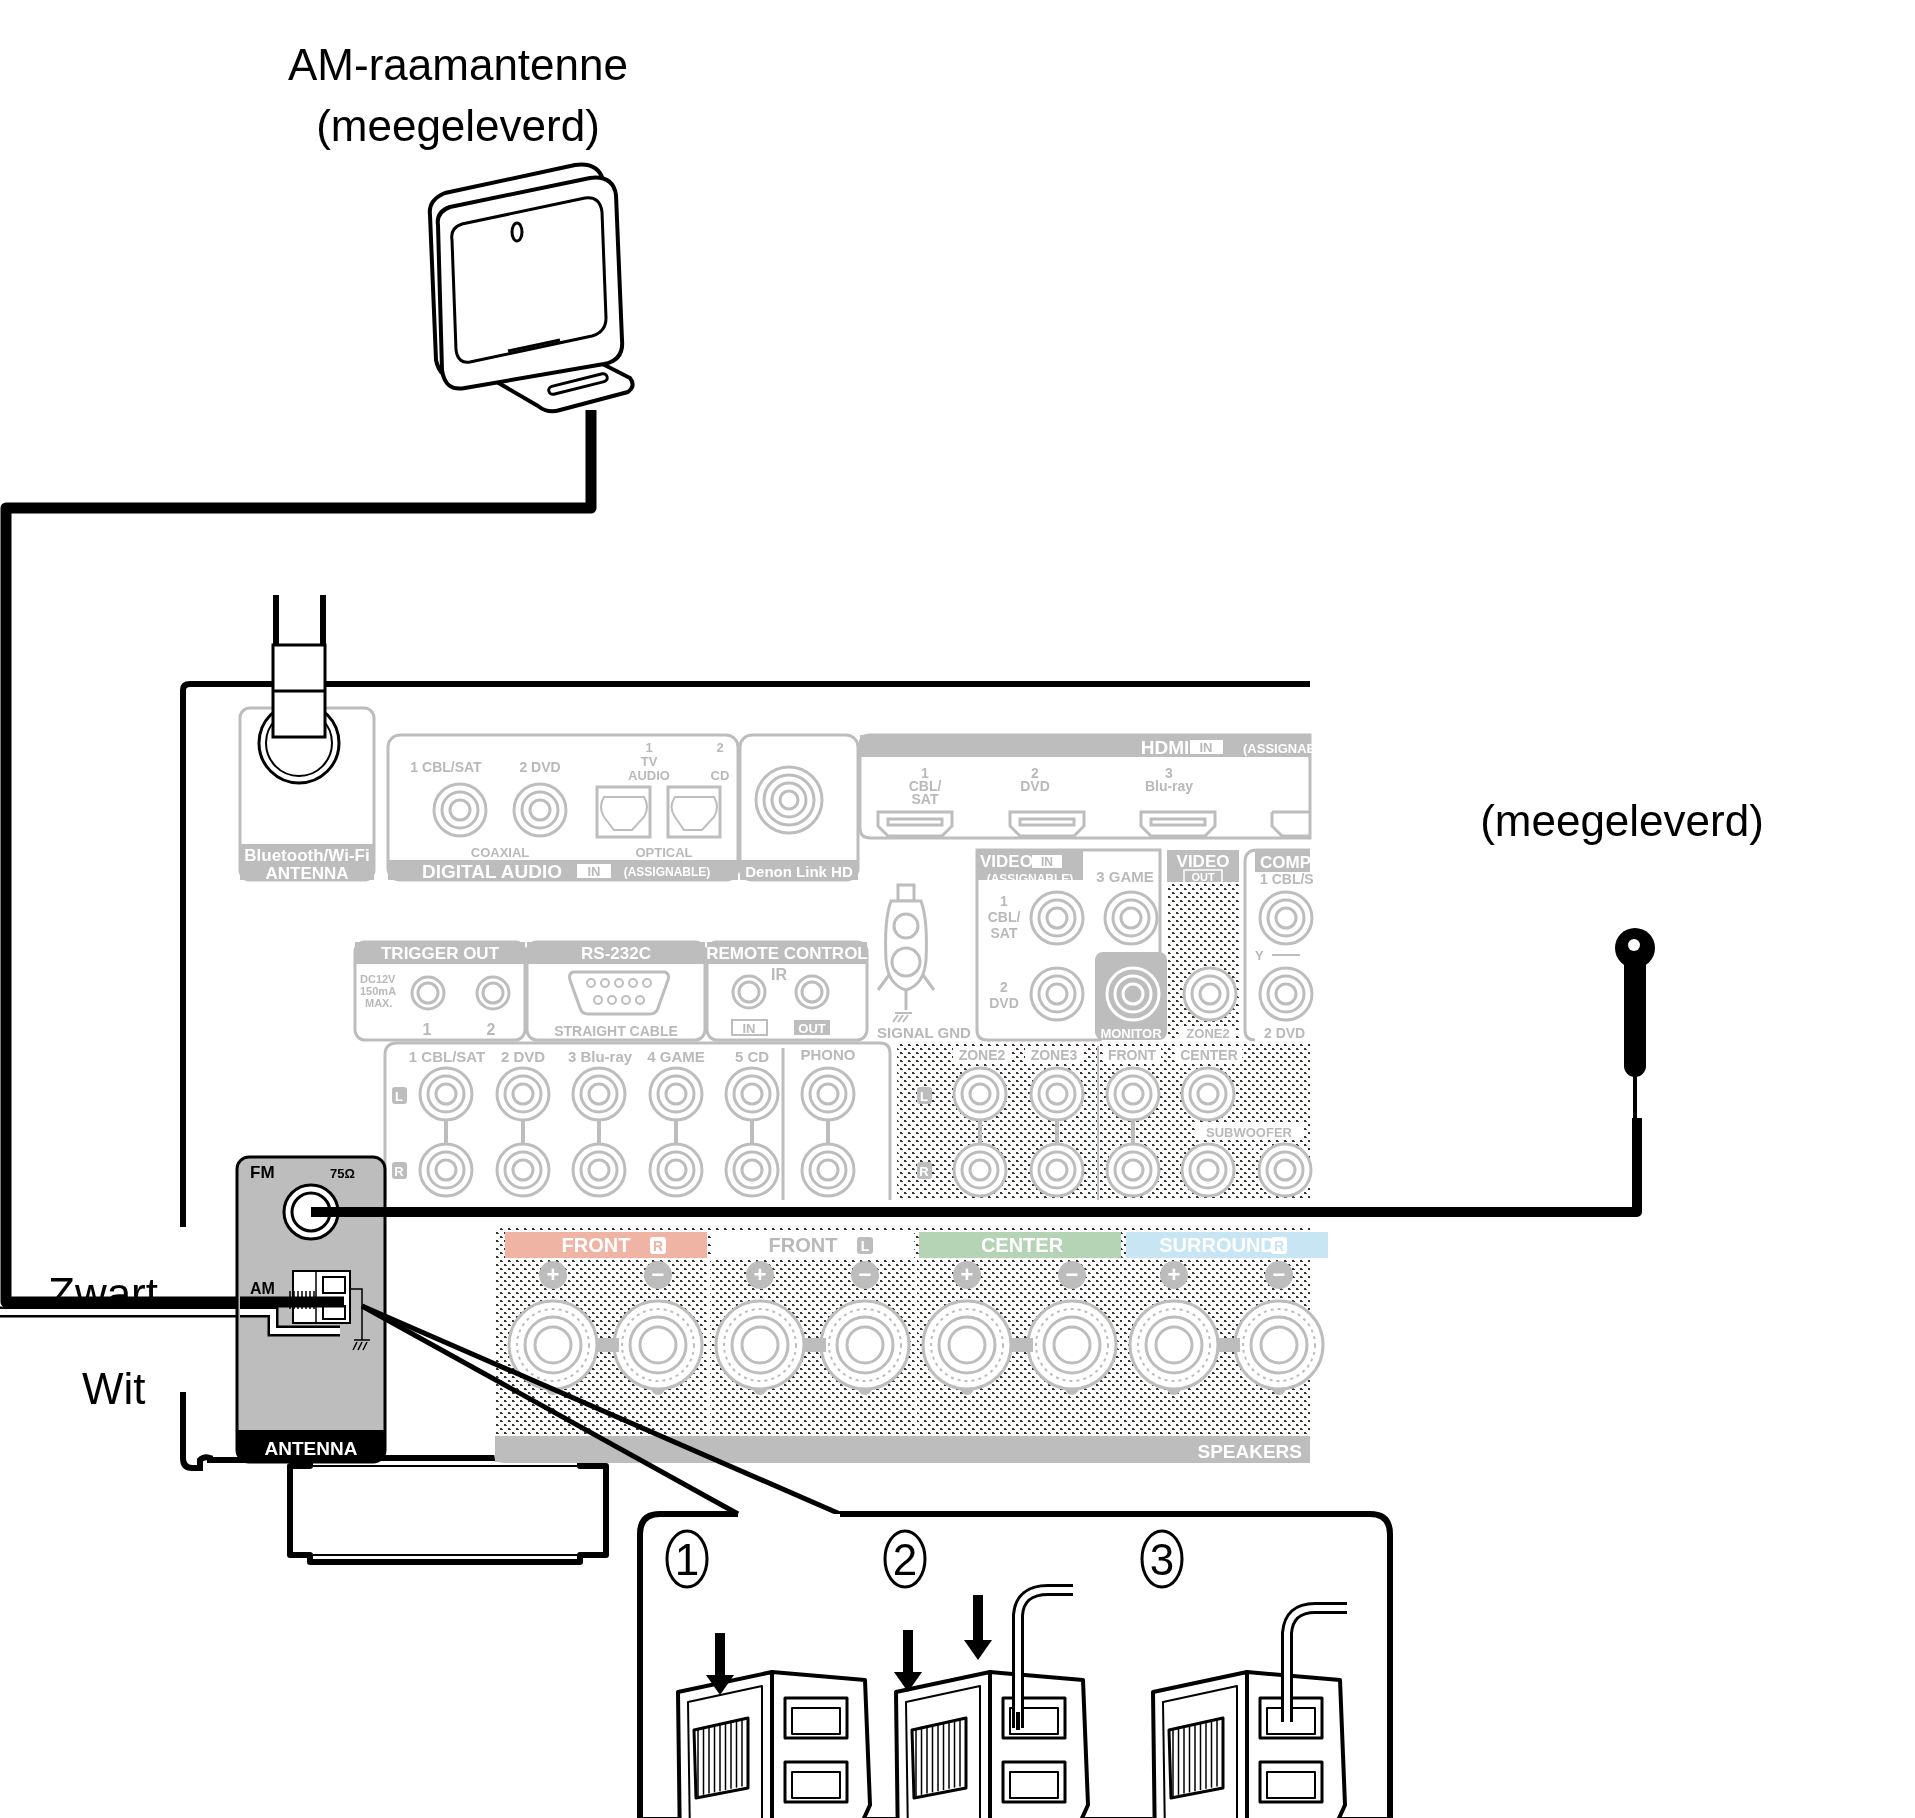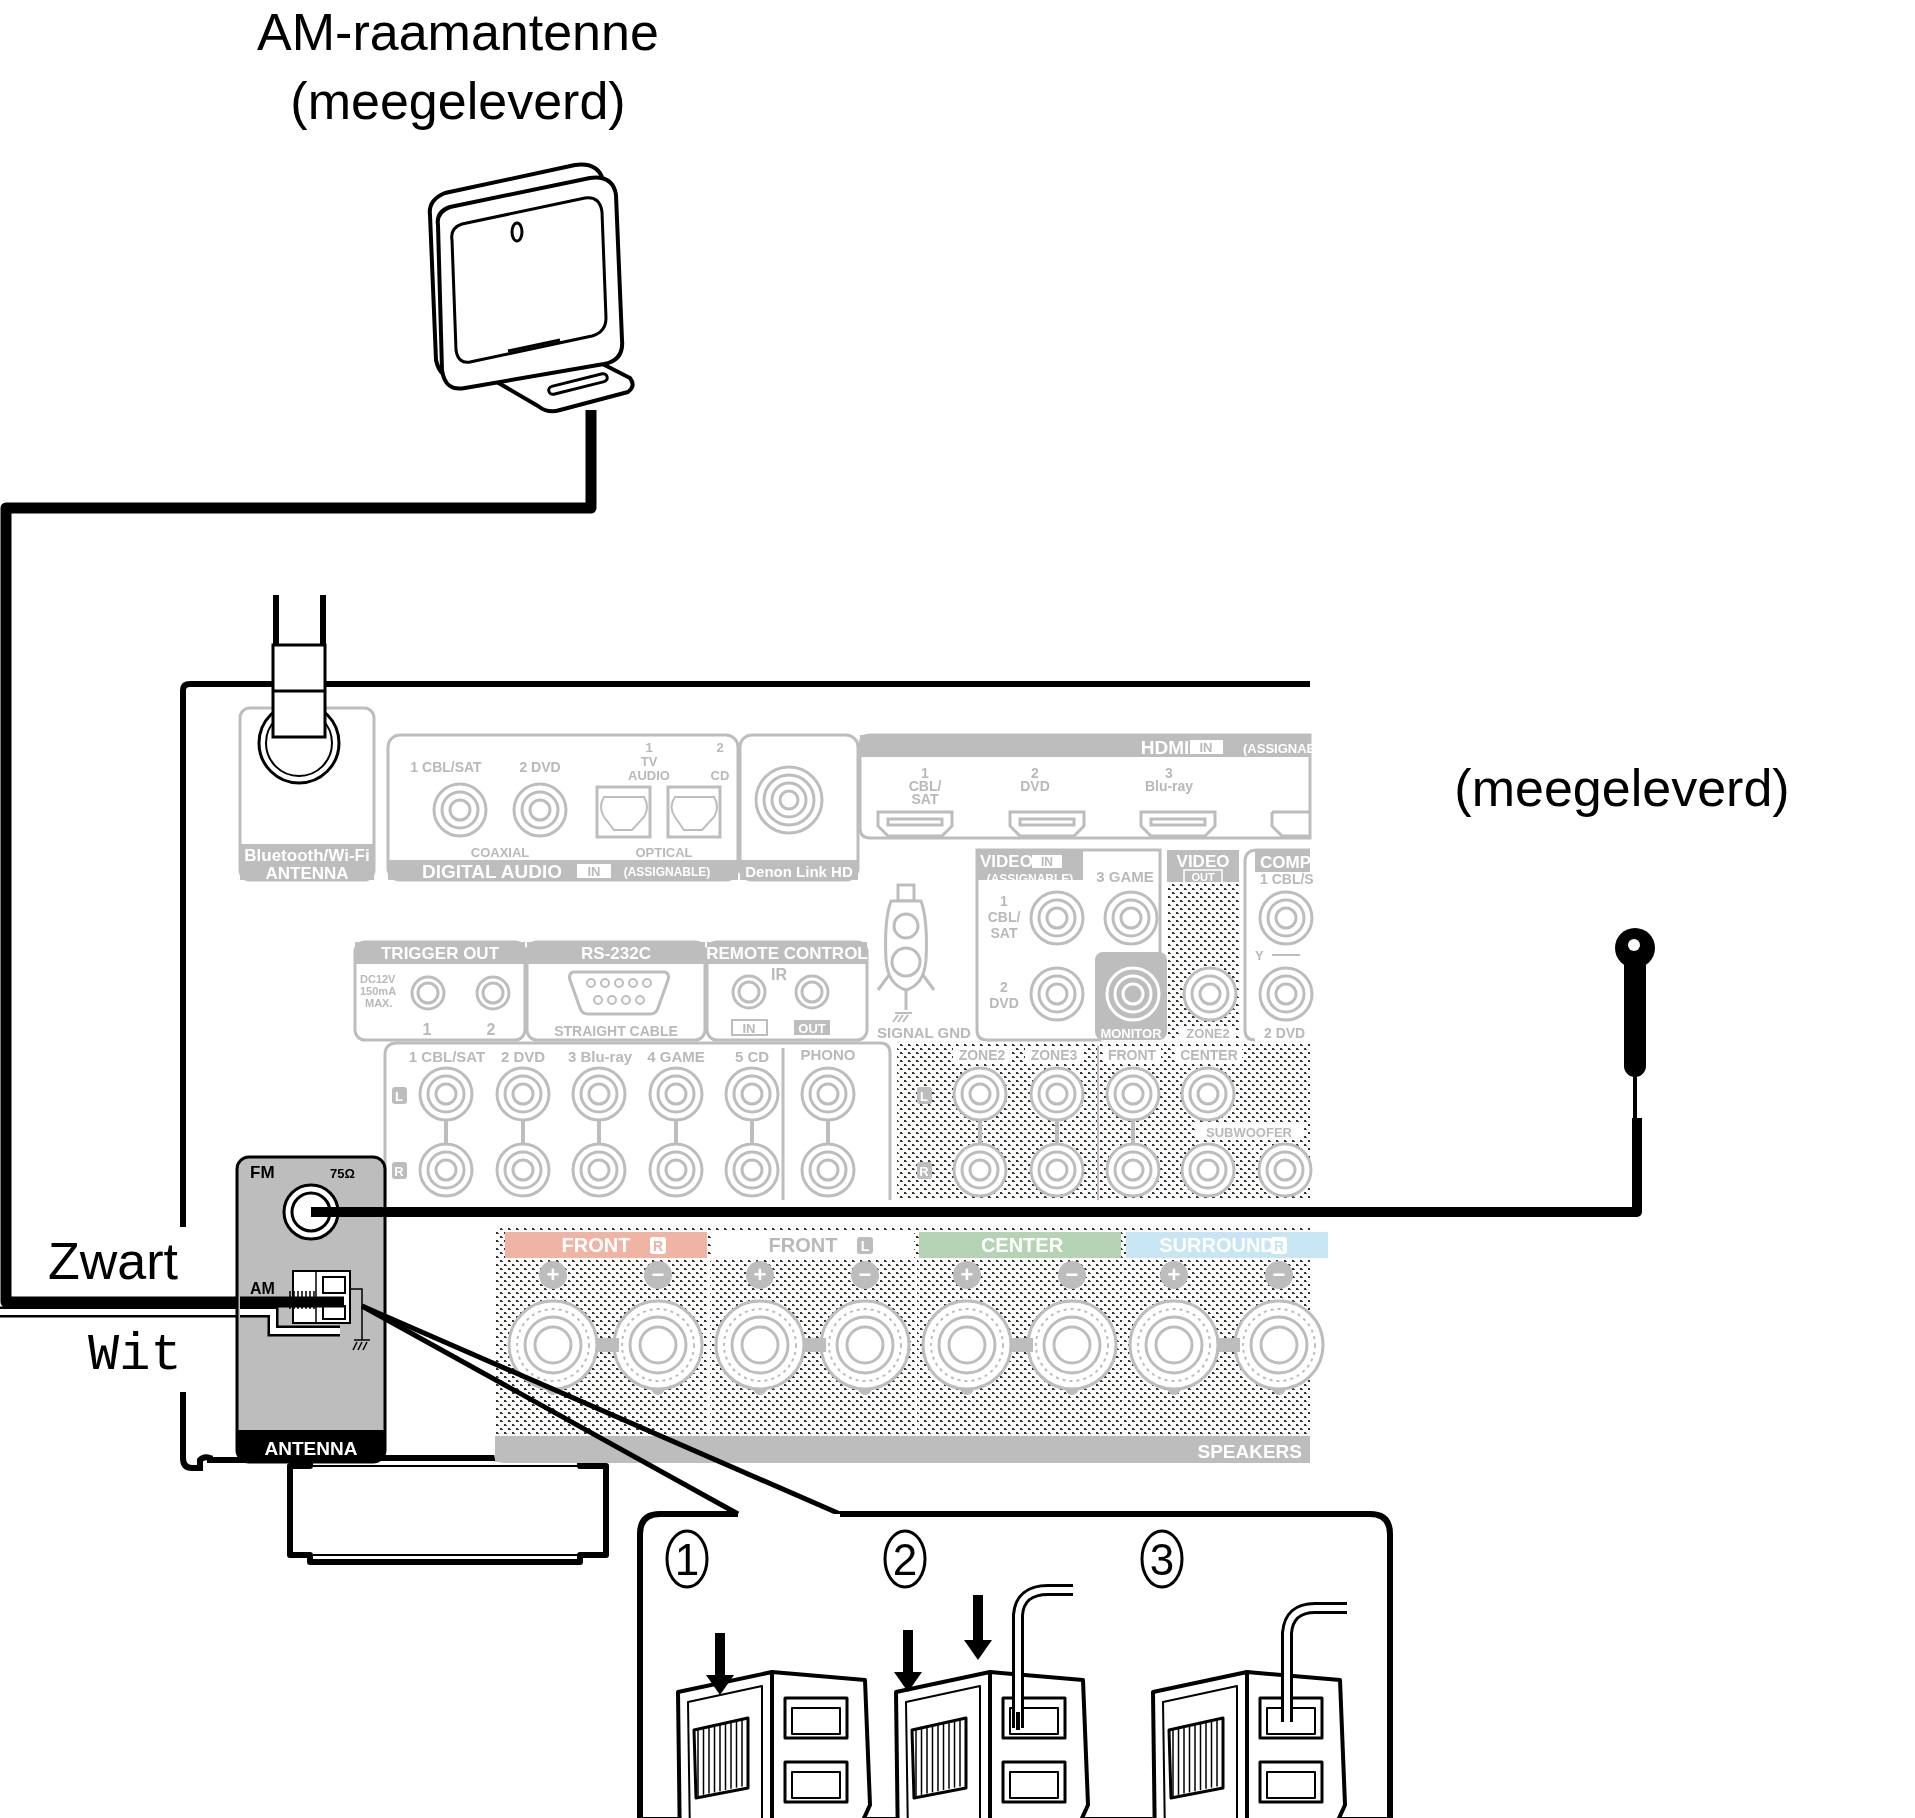--- a/index.html
+++ b/index.html
@@ -1,35 +1,35 @@
 <!DOCTYPE html>
 <html><head>
 <meta charset="utf-8">
 <style>
   html,body{margin:0;padding:0;background:#fff;}
   body{width:1915px;height:1818px;position:relative;overflow:hidden;font-family:"Liberation Sans",sans-serif;}
   .label{position:absolute;color:#000;font-family:"Liberation Sans",sans-serif;text-align:center;white-space:nowrap;line-height:1;}
-  .big{font-size:52px;}
+  .big{font-size:44px;margin-top:37px;}
   svg{position:absolute;left:0;top:0;}
   .pt{font-family:"Liberation Sans",sans-serif;font-weight:bold;fill:#b9b9b9;}
   .pw{font-family:"Liberation Sans",sans-serif;font-weight:bold;fill:#fff;}
   .pk{font-family:"Liberation Sans",sans-serif;font-weight:bold;fill:#000;}
 </style>
 </head>
 <body>
 
 <div class="label big" style="left:208px;top:6px;width:500px;">
   <div>AM-raamantenne</div>
   <div style="margin-top:17px;">(meegeleverd)</div>
 </div>
 <div class="label big" style="left:1372px;top:745px;width:500px;">
   <div style="margin-top:17px;">(meegeleverd)</div>
 </div>
 <div class="label big" style="left:48px;top:1235px;">Zwart</div>
-<div class="label big" style="left:88px;top:1330px;font-family:Liberation Mono, monospace;">Wit</div>
+<div class="label big" style="left:82px;top:1330px;">Wit</div>
 
 <svg width="1915" height="1818" viewBox="0 0 1915 1818">
   <defs>
     <pattern id="hatch" width="8" height="8" patternUnits="userSpaceOnUse">
       <rect width="8" height="8" fill="#fff"></rect>
       <rect x="0" y="0" width="2" height="2" fill="#333"></rect>
       <rect x="2" y="1" width="1" height="1" fill="#2a7a2a"></rect>
       <rect x="4" y="4" width="2" height="2" fill="#333"></rect>
       <rect x="6" y="5" width="1" height="1" fill="#7a2a2a"></rect>
     </pattern>

